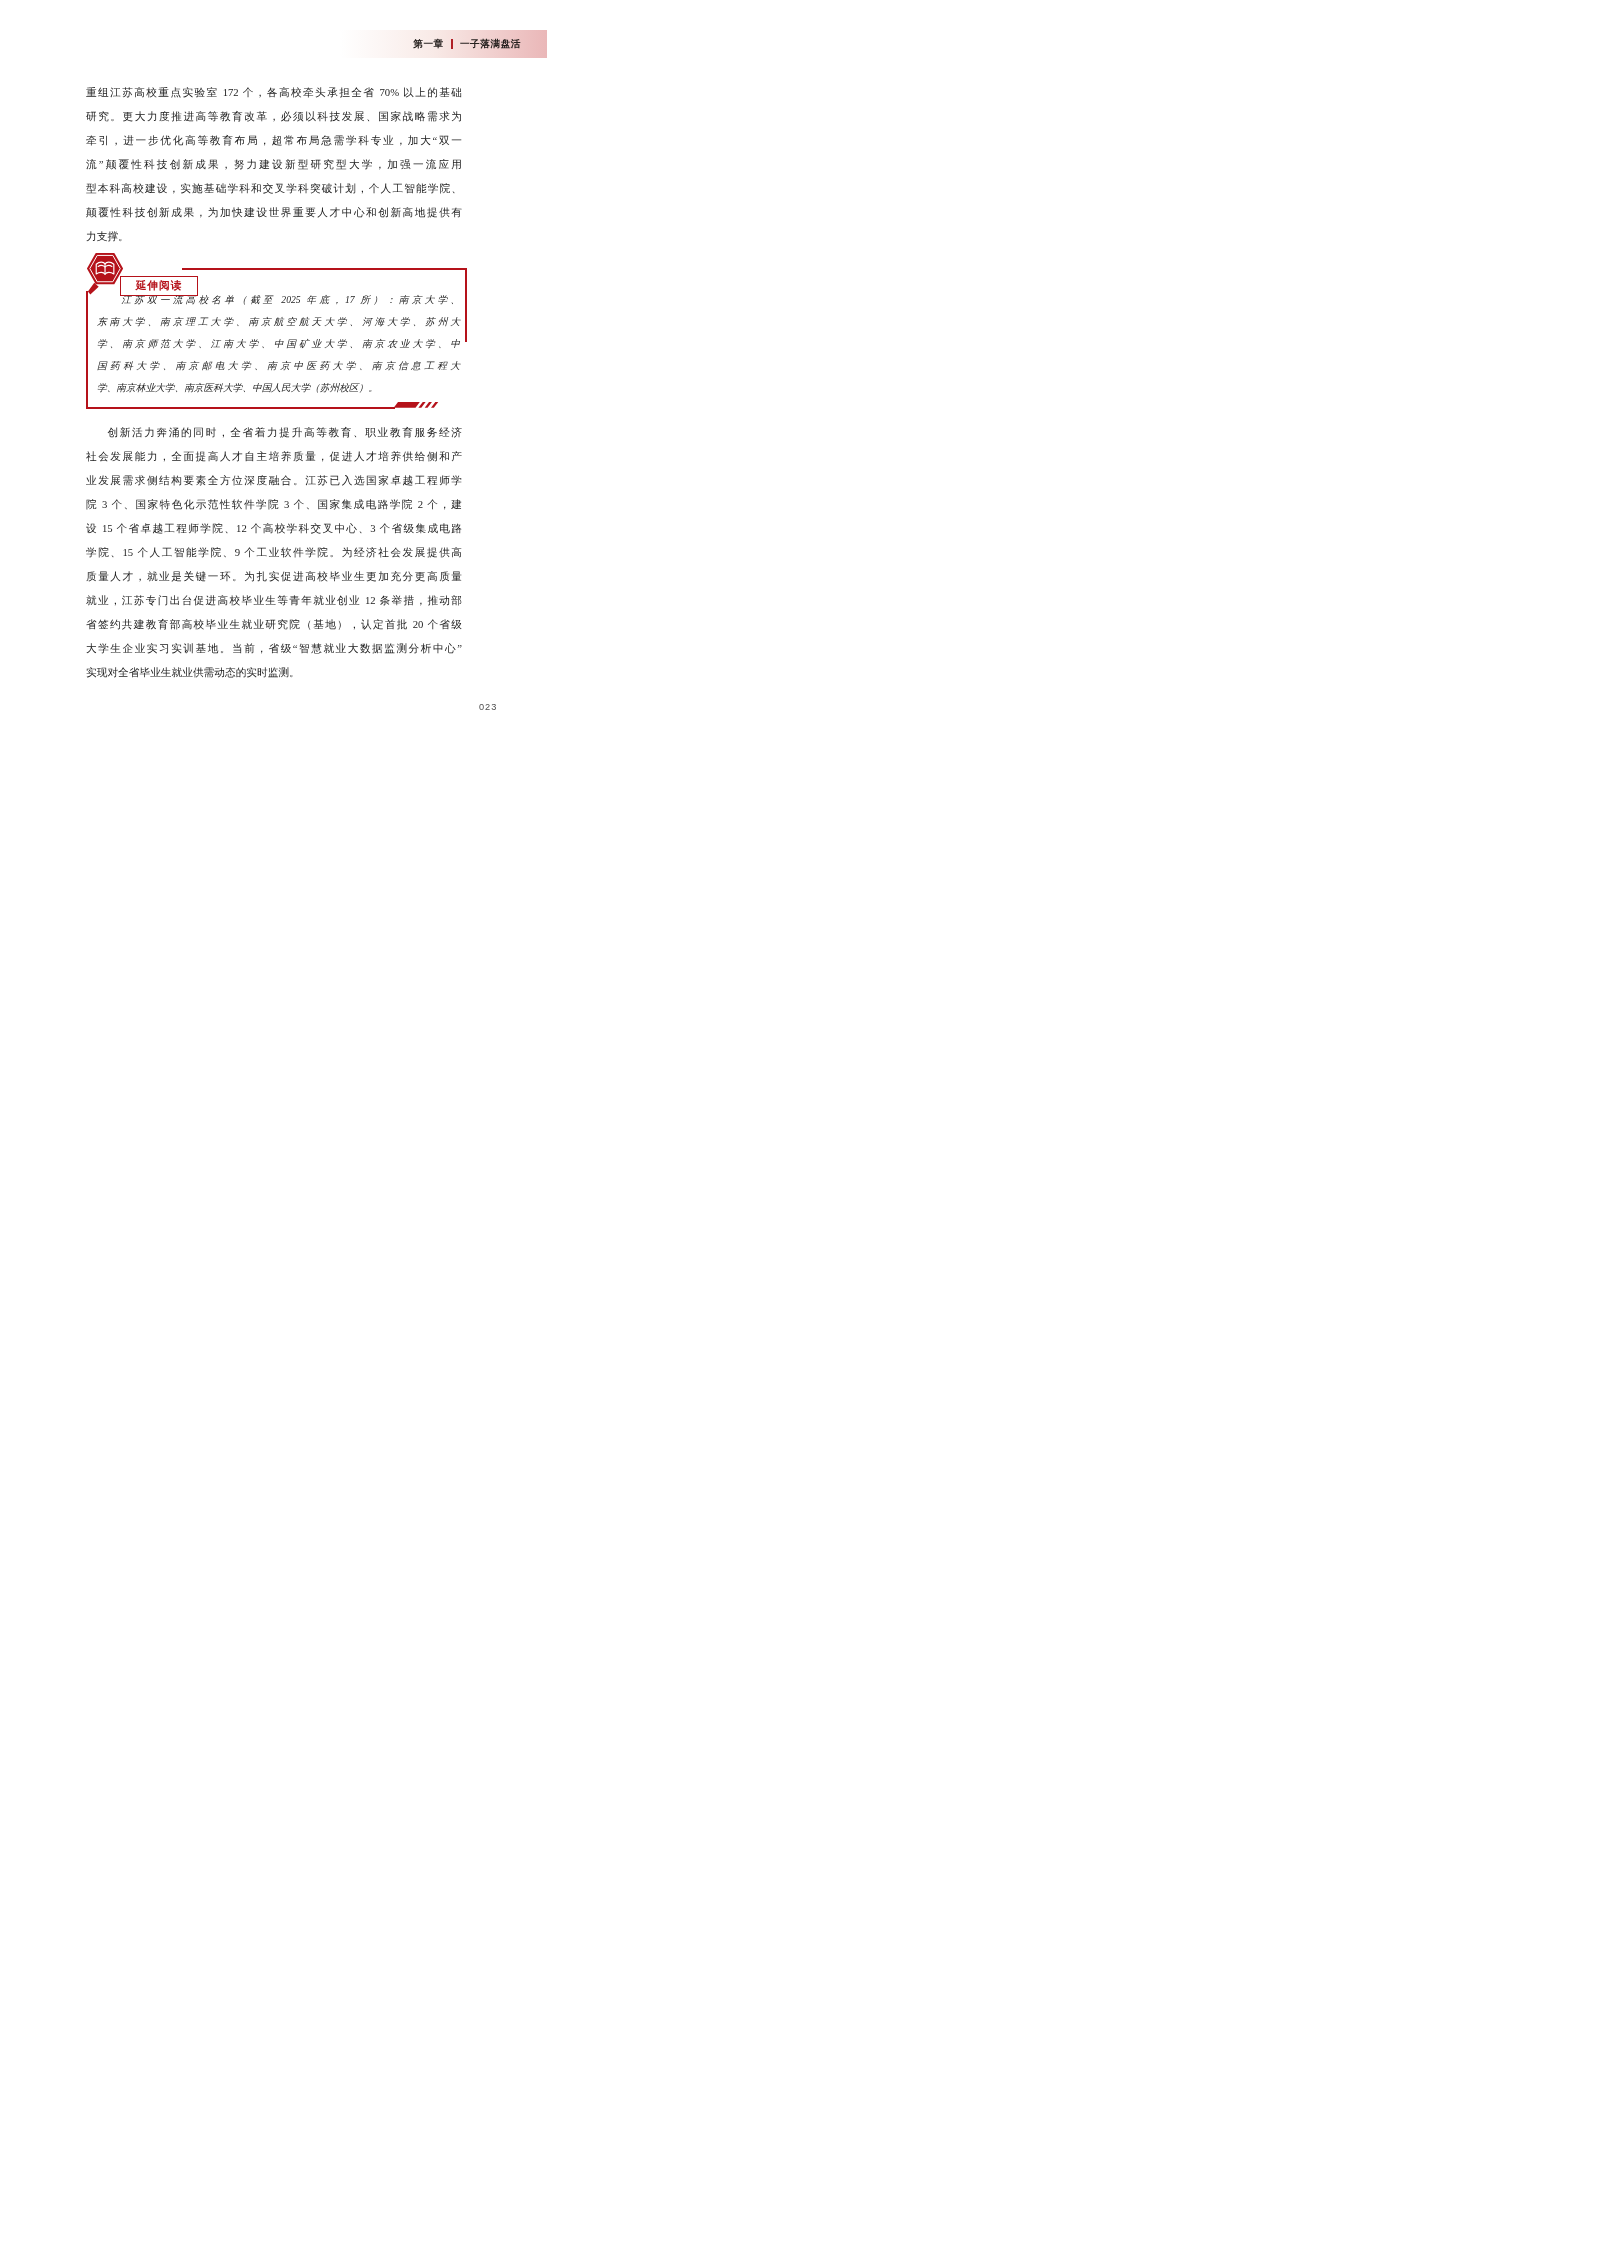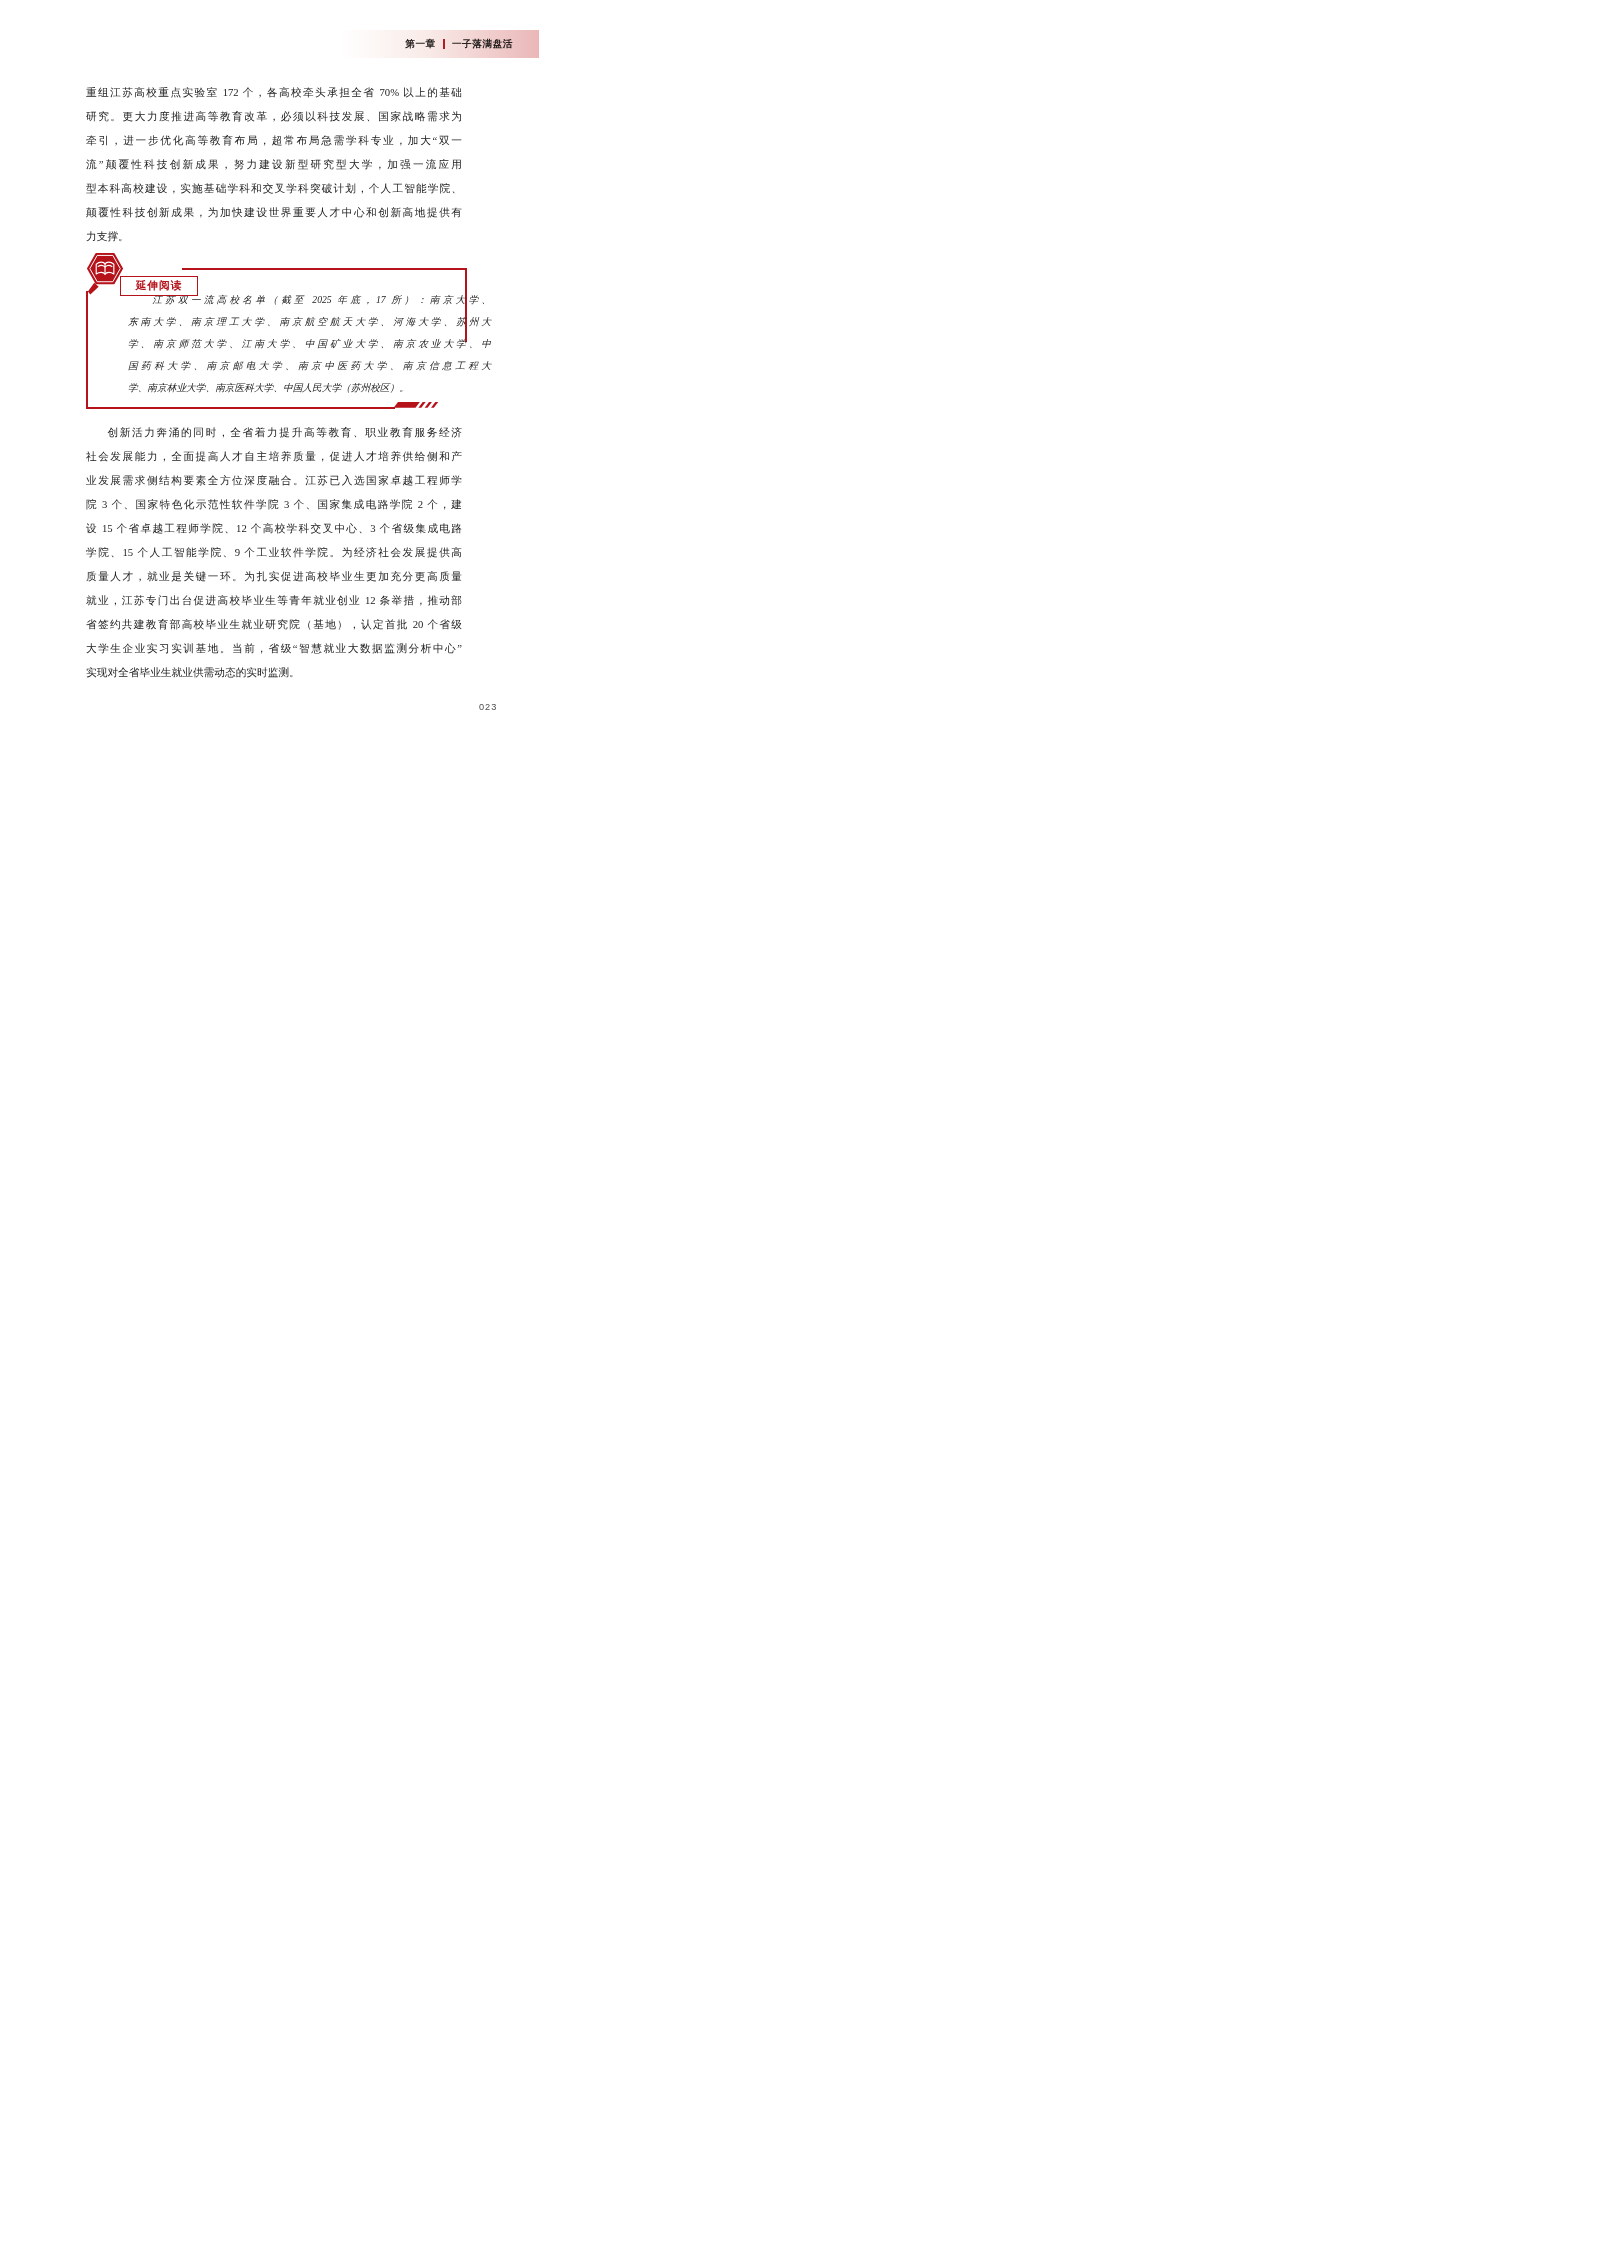--- a/index.html
+++ b/index.html
@@ -2,20 +2,21 @@
 <html style="font-size:7.8px"><head>
 <meta charset="utf-8">
 <style>
   html,body{margin:0;padding:0;background:#ffffff;}
   .page{
     position:relative;
     width:539px;height:754px;
     background:#ffffff;
     overflow:hidden;
     font-family:"Liberation Serif","DejaVu Serif",serif;
+    padding-left:8px;
   }
 
   
   .header-band{
     position:absolute;left:340px;right:0;top:30px;height:28px;
     background:linear-gradient(90deg, rgba(234,183,184,0) 0%, rgba(243,217,211,0.55) 45%, #eab7b8 100%);
     display:flex;align-items:center;justify-content:flex-end;
     padding-right:26px;box-sizing:border-box;
   }
   .chapter-label,.chapter-title{
@@ -49,21 +50,21 @@
     display:flex;align-items:center;justify-content:center;
     z-index:3;
   }
   .co-label-text{
     font-family:"Liberation Sans","DejaVu Sans",sans-serif;
     font-weight:700;font-size:10.7px;color:#b5121a;letter-spacing:1px;white-space:nowrap;
   }
   .co-badge{position:absolute;left:84px;top:250px;z-index:4;}
   .co-decoration{position:absolute;left:389px;top:402px;z-index:2;}
 
-  .co-text{position:absolute;left:97px;top:289px;width:363px;margin-left:31px;}
+  .co-text{position:absolute;left:97px;top:289px;width:363px;}
   .callout-line{
     font-family:"Liberation Serif","DejaVu Serif",serif;font-style:italic;
     font-size:9.7px;line-height:22px;color:#232323;
     text-align:justify;text-align-last:justify;text-justify:inter-character;
   }
   .co-text .callout-line:first-child{text-indent:2.5em;}
   .co-text .callout-line:last-child{text-align-last:left;}
 
   
   .page-number{

